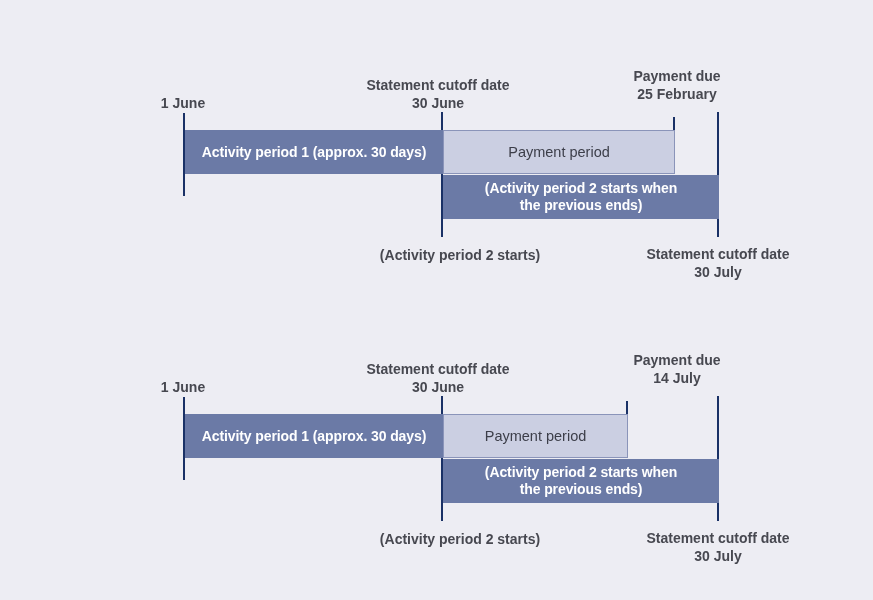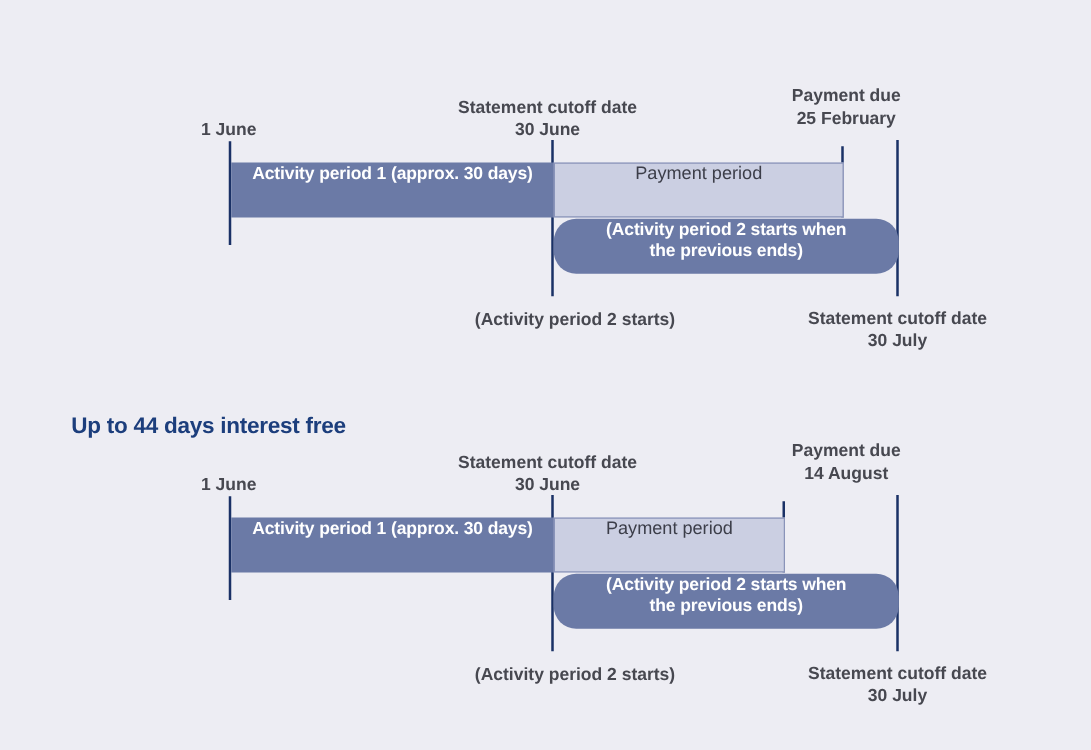--- a/index.html
+++ b/index.html
@@ -42,42 +42,42 @@
   }
   .tick-start{left:183px;top:113px;height:83px;}
   .tick-cutoff1{left:441px;top:112px;height:125px;}
   .tick-payment{top:117px;height:57px;}
   .d1 .tick-payment{left:673px;}
   .d2 .tick-payment{left:626px;}
   .tick-cutoff2{left:717px;top:112px;height:125px;}
 
   .bar{
     position:absolute;
-    display:flex;justify-content:center;
+    display:flex;align-items:center;justify-content:center;
     text-align:center;box-sizing:border-box;
   }
   .bar-activity1{
     left:185px;top:130px;width:258px;height:44px;
     background:var(--activity-blue,#6B7AA6);
     color:var(--bar-text,#FFFFFF);
     font-size:14px;font-weight:bold;letter-spacing:-0.1px;
   }
   .bar-payment{
     left:443px;top:130px;height:44px;
     background:var(--payment-fill,#CBCFE2);
     border:1px solid var(--payment-border,#8A94B9);
     color:#3C3E49;font-size:14.5px;
   }
   .d1 .bar-payment{width:232px;}
   .d2 .bar-payment{width:185px;}
   .bar-activity2{
     left:443px;top:175px;width:276px;height:44px;
     background:var(--activity-blue,#6B7AA6);
     color:var(--bar-text,#FFFFFF);
-    font-size:14px;font-weight:bold;line-height:17px;letter-spacing:-0.1px;border-radius:18px;
+    font-size:14px;font-weight:bold;line-height:17px;letter-spacing:-0.1px;
   }
   .bar-activity2 span{display:block;}
 </style>
 </head>
 <body>
 
 <div class="canvas">
 
   <section class="diagram d1">
 
@@ -114,32 +114,31 @@
     <div class="lbl lbl-act2start">
       <span>(Activity period 2 starts)</span>
     </div>
     <div class="lbl lbl-cutoff2">
       <span>Statement cutoff date</span>
       <span>30 July</span>
     </div>
   </section>
 
   <section class="diagram d2">
-    <h2 class="title">Up to 44 days interest free</h2>
 
     <div class="lbl lbl-start">
       <span>1 June</span>
     </div>
     <div class="lbl lbl-cutoff1">
       <span>Statement cutoff date</span>
       <span>30 June</span>
     </div>
     <div class="lbl lbl-payment">
       <span>Payment due</span>
-      <span>14 August</span>
+      <span>14 July</span>
     </div>
 
     <div class="tick tick-start"></div>
     <div class="tick tick-cutoff1"></div>
     <div class="tick tick-payment"></div>
     <div class="tick tick-cutoff2"></div>
 
     <div class="bar bar-activity1">
       <span>Activity period 1 (approx. 30 days)</span>
     </div>

